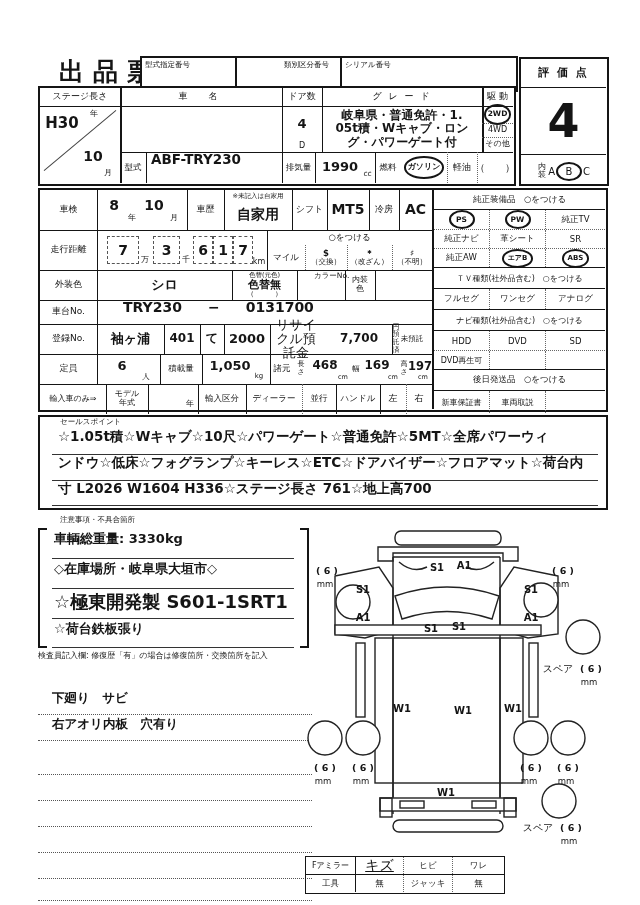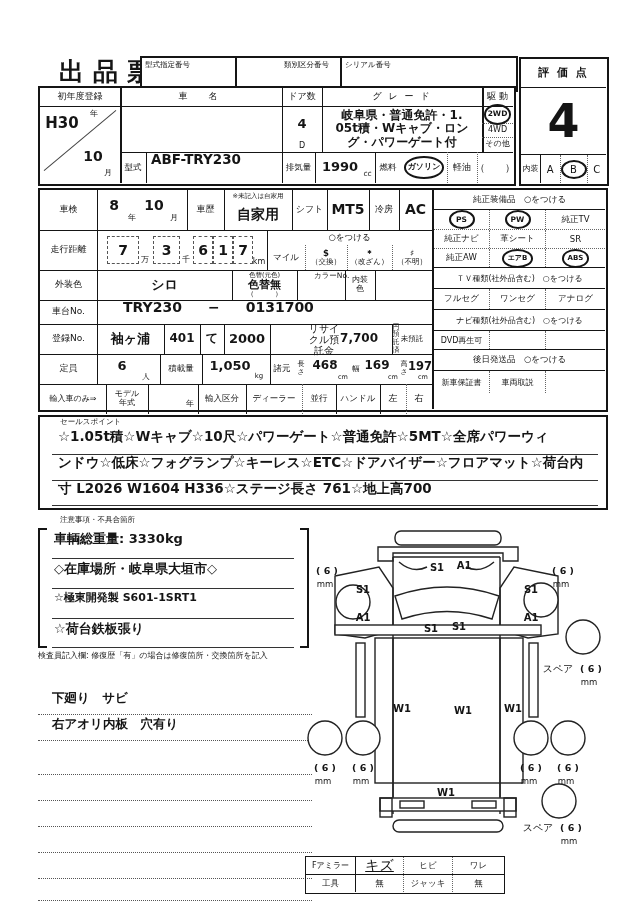--- a/index.html
+++ b/index.html
@@ -36,21 +36,21 @@
       </div>
       <div style="flex:1;align-items:flex-start;justify-content:flex-start;">
         <span style="font-size:7.5px;padding:2px 0 0 3px;">シリアル番号</span>
       </div>
     </div>
   </div>
 
   <div class="box" style="left:519px;top:57px;width:90px;height:129px;">
     <div class="c b" style="left:0;top:0;width:85px;height:29px;border-bottom:1.5px solid #151515;font-size:11px;letter-spacing:2px;">評 価 点</div>
     <div class="c b" style="left:0;top:29px;width:85px;height:66px;font-size:46px;">4</div>
-    <div class="c" style="left:0;top:95px;width:85px;height:29px;border-top:1.5px solid #151515;padding:0;">
+    <div class="c" style="left:0;top:95px;width:85px;height:29px;border-top:1.5px solid #151515;padding:16px;">
       <div class="erow" style="width:100%;height:100%;">
         <div style="width:20px;border-right:1px solid #151515;font-size:8px;line-height:1;text-align:center;">内装</div>
         <div style="flex:1;border-right:1px dotted #666;font-size:10px;">A</div>
         <div style="flex:1;border-right:1px dotted #666;font-size:10px;">
             <span class="ring">B</span>
           </div>
         <div style="flex:1;font-size:10px;">C</div>
       </div>
     </div>
   </div>
@@ -64,21 +64,21 @@
     <div class="vl" style="left:282px;top:0;height:64px;"></div>
     <div class="vl" style="left:442px;top:0;height:64px;width:1.5px;"></div>
     <div class="vl" style="left:106px;top:64px;height:31px;"></div>
     <div class="vl" style="left:275px;top:64px;height:31px;"></div>
     <div class="vl" style="left:335px;top:64px;height:31px;"></div>
     <div class="dvl" style="left:407px;top:64px;height:31px;"></div>
     <div class="dvl" style="left:437px;top:64px;height:31px;"></div>
     <div class="dhl" style="left:442px;top:35px;width:31px;"></div>
     <div class="dhl" style="left:442px;top:49px;width:31px;"></div>
 
-    <div class="c" style="left:0;top:0;width:80px;height:18px;font-size:9px;">初年度登録</div>
+    <div class="c" style="left:0;top:0;width:80px;height:18px;font-size:9px;">ステージ長さ</div>
     <div class="c b" style="left:4px;top:26px;width:36px;height:18px;font-size:15px;">H30</div>
     <div class="c" style="left:48px;top:21px;width:12px;height:10px;font-size:8px;">年</div>
     <div class="c b" style="left:40px;top:60px;width:26px;height:18px;font-size:14px;">10</div>
     <div class="c" style="left:62px;top:80px;width:12px;height:10px;font-size:8px;">月</div>
     <div style="position:absolute;left:-7px;top:52px;width:94px;height:0;border-top:1px solid #444;transform:rotate(-40deg);"></div>
 
     <div class="c" style="left:80px;top:0;width:162px;height:18px;font-size:9px;letter-spacing:6px;">車　名</div>
     <div class="c" style="left:80px;top:64px;width:26px;height:31px;font-size:8.5px;">型式</div>
     <div class="c b tl" style="left:106px;top:64px;width:136px;height:31px;font-size:13.5px;padding-left:5px;">ABF-TRY230</div>
 
@@ -196,21 +196,21 @@
     <div class="vl" style="left:124px;top:134px;height:30px;"></div>
     <div class="vl" style="left:160px;top:134px;height:30px;"></div>
     <div class="vl" style="left:184px;top:134px;height:30px;"></div>
     <div class="vl" style="left:230px;top:134px;height:30px;"></div>
     <div class="vl" style="left:352px;top:134px;height:30px;"></div>
     <div class="c" style="left:0;top:134px;width:57px;height:30px;font-size:9px;">登録No.</div>
     <div class="c b" style="left:57px;top:134px;width:67px;height:30px;font-size:13px;">袖ヶ浦</div>
     <div class="c b" style="left:124px;top:134px;width:36px;height:30px;font-size:12px;">401</div>
     <div class="c b" style="left:160px;top:134px;width:24px;height:30px;font-size:12px;">て</div>
     <div class="c b" style="left:184px;top:134px;width:46px;height:30px;font-size:13px;">2000</div>
-    <div class="c" style="left:230px;top:134px;width:52px;height:30px;font-size:10px;padding:10px 6px;margin-left:28px;">リサイクル預託金</div>
+    <div class="c" style="left:230px;top:134px;width:52px;height:30px;font-size:13px;padding:10px 6px;">リサイクル預託金</div>
     <div class="c b" style="left:282px;top:134px;width:60px;height:30px;font-size:12px;justify-content:flex-end;padding-right:4px;">7,700</div>
     <div class="c" style="left:342px;top:134px;width:10px;height:30px;font-size:7px;padding:0 14px;">円預託済</div>
     <div class="c" style="left:352px;top:134px;width:40px;height:30px;font-size:7.5px;padding:0 8px;">未預託</div>
 
     <div class="vl" style="left:57px;top:164px;height:30px;"></div>
     <div class="vl" style="left:120px;top:164px;height:30px;"></div>
     <div class="vl" style="left:162px;top:164px;height:30px;"></div>
     <div class="vl" style="left:230px;top:164px;height:30px;"></div>
     <div class="c" style="left:0;top:164px;width:57px;height:30px;font-size:9px;">定員</div>
     <div class="c b" style="left:57px;top:164px;width:50px;height:24px;font-size:13px;">6</div>
@@ -278,20 +278,25 @@
         <div style="width:100%;font-size:8px;">ＴＶ種類(社外品含む)　○をつける</div>
       </div>
       <div class="erow" style="height:21px;border-bottom:1px solid #151515;">
         <div style="width:56px;border-right:1px dotted #666;font-size:8.5px;">フルセグ</div>
         <div style="width:56px;border-right:1px dotted #666;font-size:8.5px;">ワンセグ</div>
         <div style="flex:1;font-size:8.5px;">アナログ</div>
       </div>
       <div class="erow" style="height:21px;border-bottom:1px solid #151515;">
         <div style="width:100%;font-size:8px;">ナビ種類(社外品含む)　○をつける</div>
       </div>
+      <div class="erow" style="height:20px;border-bottom:1px dotted #666;">
+        <div style="width:56px;border-right:1px dotted #666;font-size:8.5px;">HDD</div>
+        <div style="width:56px;border-right:1px dotted #666;font-size:8.5px;">DVD</div>
+        <div style="flex:1;font-size:8.5px;">SD</div>
+      </div>
       <div class="erow" style="height:19px;border-bottom:1px solid #151515;">
         <div style="width:56px;border-right:1px dotted #666;font-size:8px;">DVD再生可</div>
         <div style="width:56px;border-right:1px dotted #666;"></div>
         <div style="flex:1;"></div>
       </div>
       <div class="erow" style="height:21px;border-bottom:1px solid #151515;">
         <div style="width:100%;font-size:8.5px;">後日発送品　○をつける</div>
       </div>
       <div class="erow" style="height:22px;">
         <div style="width:56px;border-right:1px dotted #666;font-size:8px;">新車保証書</div>
@@ -307,21 +312,21 @@
     <div class="c b tl uline" style="left:12px;top:38px;width:546px;height:26px;font-size:13.5px;padding-left:6px;">ンドウ☆低床☆フォグランプ☆キーレス☆ETC☆ドアバイザー☆フロアマット☆荷台内</div>
     <div class="c b tl uline" style="left:12px;top:64px;width:546px;height:25px;font-size:13.5px;padding-left:6px;">寸 L2026 W1604 H336☆ステージ長さ 761☆地上高700</div>
   </div>
 
   <div style="position:absolute;left:38px;top:516px;width:272px;height:136px;">
     <div class="c tl" style="left:22px;top:0;width:160px;height:10px;font-size:7.5px;">注意事項・不具合箇所</div>
     <div style="position:absolute;left:0;top:12px;width:9px;height:120px;border:2px solid #151515;border-right:none;box-sizing:border-box;"></div>
     <div style="position:absolute;left:262px;top:12px;width:9px;height:120px;border:2px solid #151515;border-left:none;box-sizing:border-box;"></div>
     <div class="c b tl uline" style="left:14px;top:16px;width:242px;height:27px;font-size:13px;padding-left:2px;">車輌総重量: 3330kg</div>
     <div class="c b tl uline" style="left:14px;top:46px;width:242px;height:27px;font-size:13px;padding-left:2px;">◇在庫場所・岐阜県大垣市◇</div>
-    <div class="c b tl uline" style="left:14px;top:76px;width:242px;height:27px;font-size:11px;padding-left:2px;text-align:center;">☆極東開発製 S601-1SRT1</div>
+    <div class="c b tl uline" style="left:14px;top:76px;width:242px;height:27px;font-size:18px;padding-left:2px;text-align:center;">☆極東開発製 S601-1SRT1</div>
     <div class="c b tl uline" style="left:14px;top:106px;width:242px;height:26px;font-size:13px;padding-left:2px;">☆荷台鉄板張り</div>
   </div>
 
   <div style="position:absolute;left:38px;top:652px;width:274px;height:248px;">
     <div class="c tl" style="left:0;top:0;width:274px;height:11px;font-size:8px;">検査員記入欄: 修復歴「有」の場合は修復箇所・交換箇所を記入</div>
     <div class="c b tl dline" style="left:0;top:39px;width:274px;height:24px;font-size:12.5px;padding-left:14px;">下廻り　サビ</div>
     <div class="c b tl dline" style="left:0;top:65px;width:274px;height:24px;font-size:12.5px;padding-left:14px;">右アオリ内板　穴有り</div>
     <div class="dline" style="position:absolute;left:0;top:100px;width:274px;height:22px;"></div>
     <div class="dline" style="position:absolute;left:0;top:126px;width:274px;height:22px;"></div>
     <div class="dline" style="position:absolute;left:0;top:152px;width:274px;height:22px;"></div>

